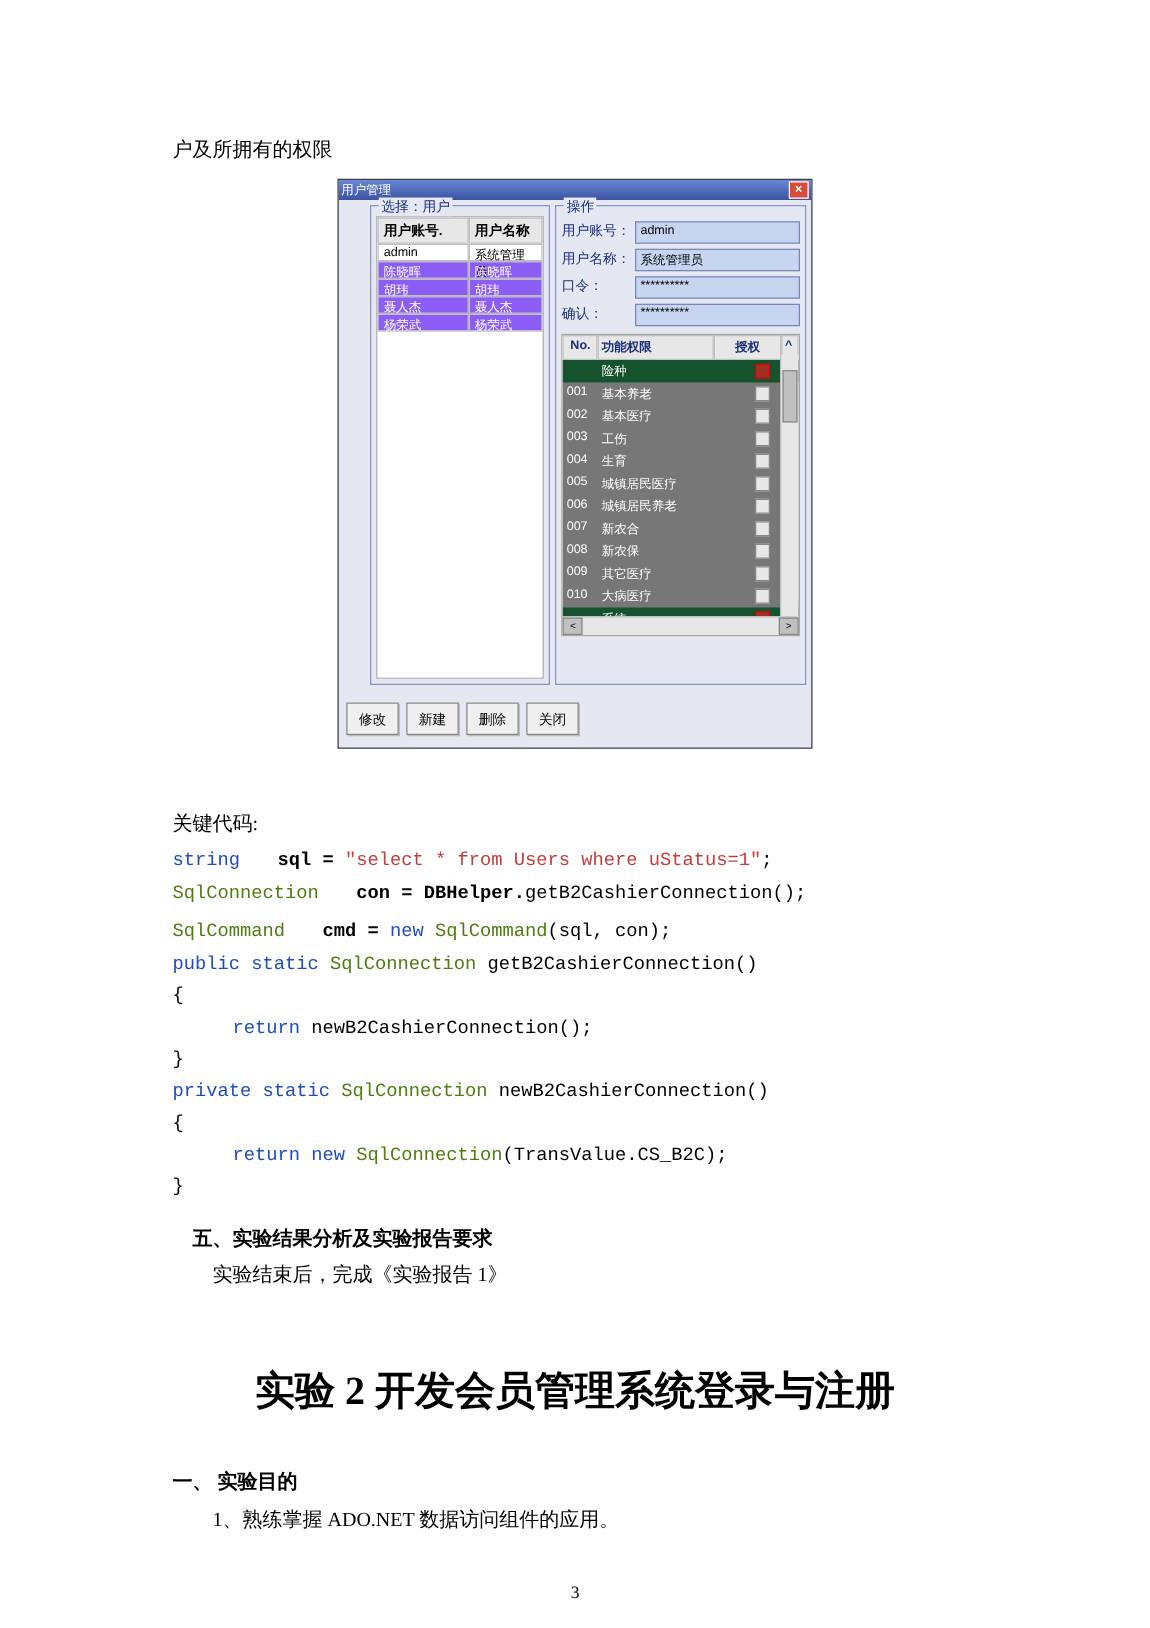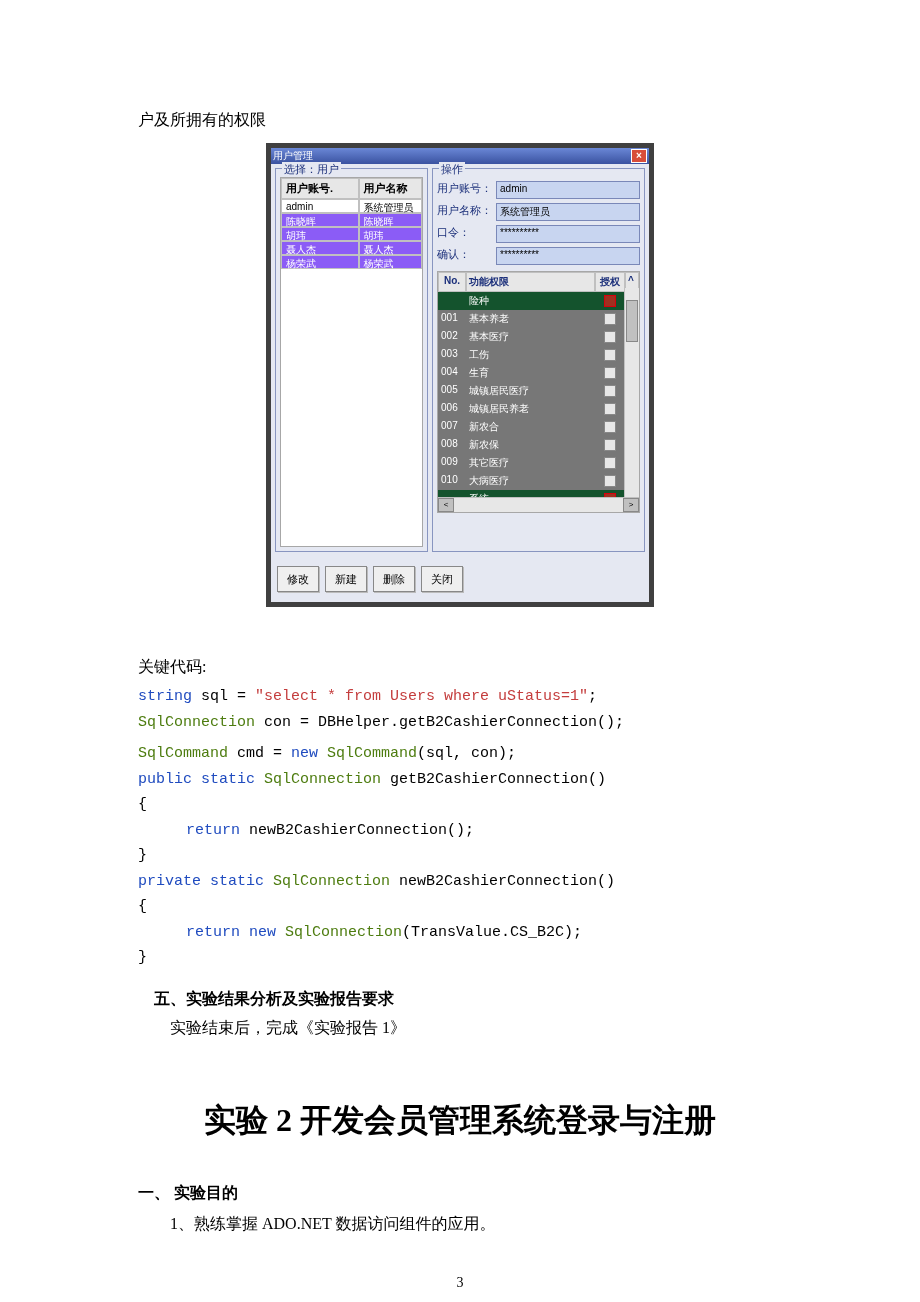--- a/index.html
+++ b/index.html
@@ -17,21 +17,21 @@
     position: relative;
   }
   .intro-line {
     margin-bottom: 12px;
   }
   
   .dialog {
     width: 378px;
     margin: 0 auto 50px auto;
     background: #e5e8f2;
-    border: 5px solid #404040;
+    border: 1px solid #404040;
     font-family: "SimSun", "宋体", sans-serif;
     font-size: 11px;
   }
   .titlebar {
     height: 16px;
     background: linear-gradient(#6a87d6, #3a52a0);
     color: #fff;
     display: flex;
     align-items: center;
     justify-content: space-between;
@@ -60,21 +60,21 @@
   }
   .group-title {
     position: absolute;
     top: -7px;
     left: 6px;
     color: #1b2f7a;
     font-size: 11px;
     background: #e5e8f2;
     padding: 0 2px;
   }
-  .left-group { width: 148px; height: 370px; }
+  .left-group { width: 148px; height: 370px; margin-left: 21px; }
   .right-group { width: 210px; height: 370px; }
 
   .user-table {
     width: 100%;
     height: 100%;
     border: 1px solid #a7a7a7;
     background: #f7f7f7;
     overflow: hidden;
     box-sizing: border-box;
   }
@@ -148,21 +148,21 @@
     font-weight: bold;
     color: #1b2f7a;
   }
   .pt-head div {
     border: 1px solid #c0c0c0;
     padding: 2px;
     box-sizing: border-box;
   }
   .pt-c1 { width: 28px; text-align: center;}
   .pt-c2 { flex: 1; }
-  .pt-c3 { width: 30px; text-align: center;}
+  .pt-c3 { width: 54px; text-align: center;}
   .pt-sc { width: 14px; }
   .pt-body {
     background: #777;
     height: calc(100% - 16px);
     overflow: hidden;
   }
   .pt-row {
     display: flex;
     font-size: 10px;
     color: #fff;
@@ -236,21 +236,21 @@
   .para { margin: 10px 0 6px 0; }
   .code {
     font-family: "Courier New", monospace;
     font-size: 15px;
     color: #000;
     line-height: 1.7;
   }
   .kw-blue { color: #1f4bbf; }
   .kw-red { color: #c43d3d; }
   .kw-teal { color: #4d7c0f; }
-  .bold { font-weight: normal; }
+  .bold { font-weight: bold; margin-left: 21px; }
 
   .heading-5 { font-weight: bold; margin: 18px 0 8px 16px; }
   .indent { text-indent: 2em; }
 
   .title2 {
     text-align: center;
     font-family: "SimHei","黑体","SimSun",serif;
     font-size: 32px;
     font-weight: bold;
     margin: 60px 0 40px 0;

